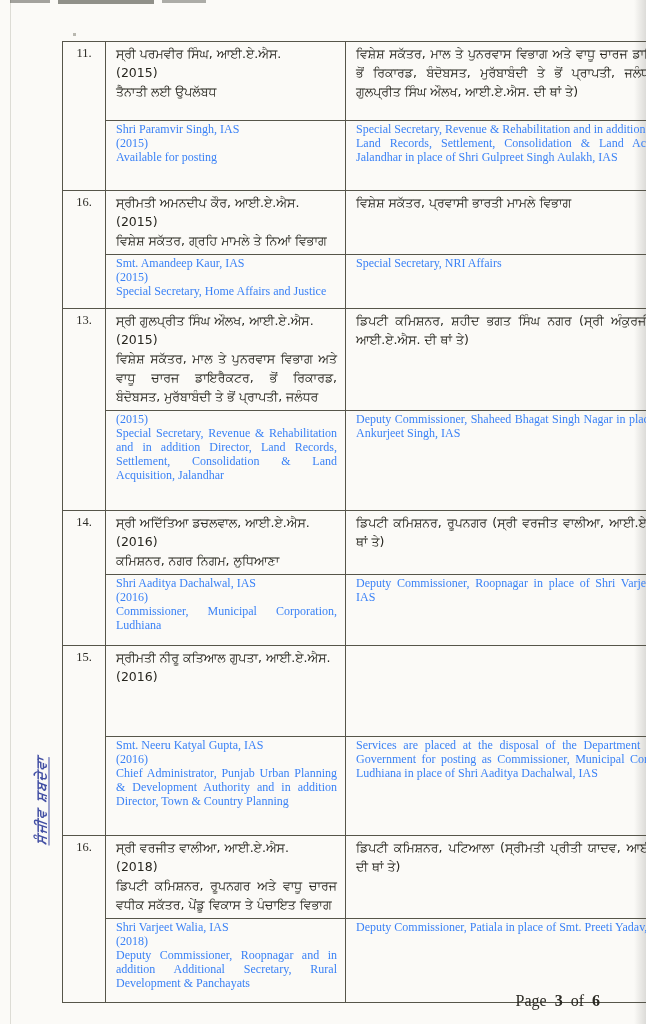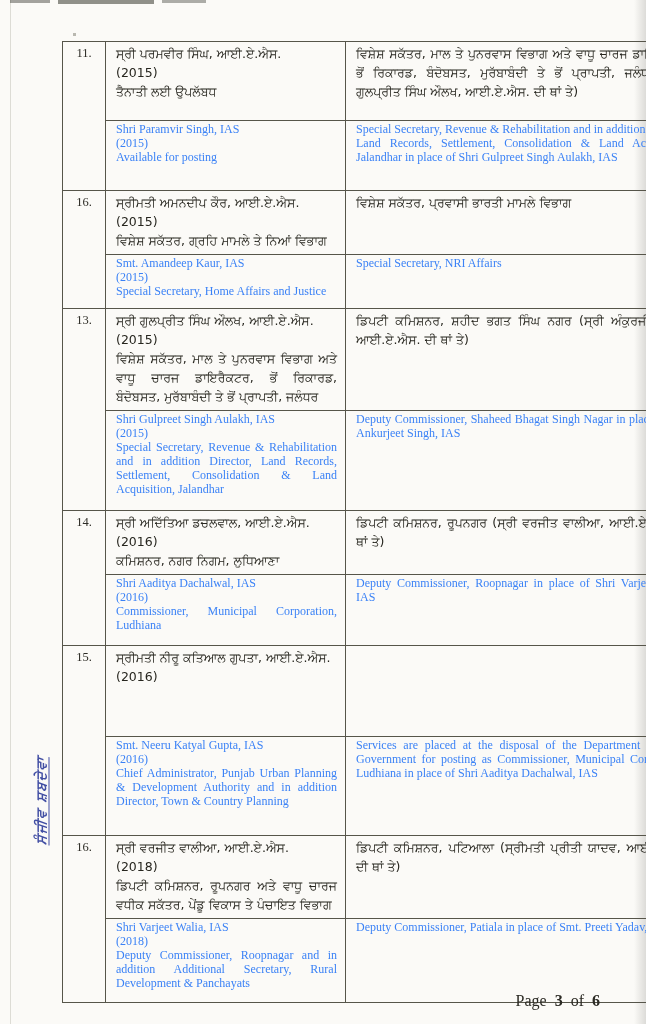--- a/index.html
+++ b/index.html
@@ -124,21 +124,20 @@
             <div class="subrow pa" style="min-height: 95px;">
               <div class="cell-officer pa-text">
                 <div class="line">ਸ੍ਰੀ ਗੁਲਪ੍ਰੀਤ ਸਿੰਘ ਔਲਖ, ਆਈ.ਏ.ਐਸ.</div>
                 <div class="line">(2015)</div>
                 <div class="line just">ਵਿਸ਼ੇਸ਼ ਸਕੱਤਰ, ਮਾਲ ਤੇ ਪੁਨਰਵਾਸ ਵਿਭਾਗ ਅਤੇ ਵਾਧੂ ਚਾਰਜ ਡਾਇਰੈਕਟਰ, ਭੋਂ ਰਿਕਾਰਡ, ਬੰਦੋਬਸਤ, ਮੁਰੱਬਾਬੰਦੀ ਤੇ ਭੋਂ ਪ੍ਰਾਪਤੀ, ਜਲੰਧਰ</div>
               </div>
               <div class="cell-posting just pa-text">ਡਿਪਟੀ ਕਮਿਸ਼ਨਰ, ਸ਼ਹੀਦ ਭਗਤ ਸਿੰਘ ਨਗਰ (ਸ੍ਰੀ ਅੰਕੁਰਜੀਤ ਸਿੰਘ, ਆਈ.ਏ.ਐਸ. ਦੀ ਥਾਂ ਤੇ)</div>
             </div>
             <div class="subrow en" style="min-height: 99px;">
               <div class="cell-officer en-text">
-                <div class="line">Shri Gulpreet Singh Aulakh, IAS</div>
                 <div class="line">(2015)</div>
                 <div class="line just">Special Secretary, Revenue &amp; Rehabilitation and in addition Director, Land Records, Settlement, Consolidation &amp; Land Acquisition, Jalandhar</div>
               </div>
               <div class="cell-posting just en-text">Deputy Commissioner, Shaheed Bhagat Singh Nagar in place of Shri Ankurjeet Singh, IAS</div>
             </div>
           </div>
         </div>
         <div class="trow">
           <div class="col-num">14.</div>
           <div class="col-body">

